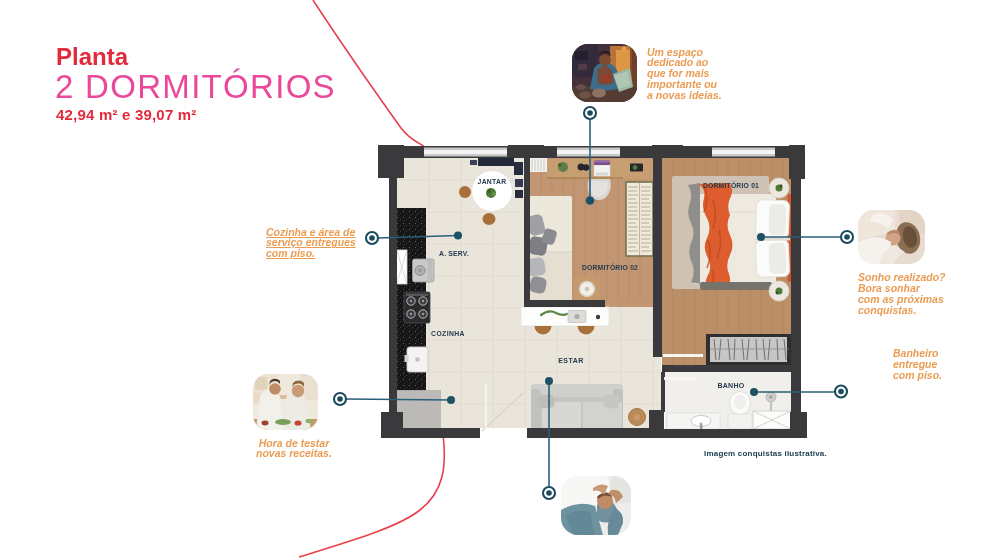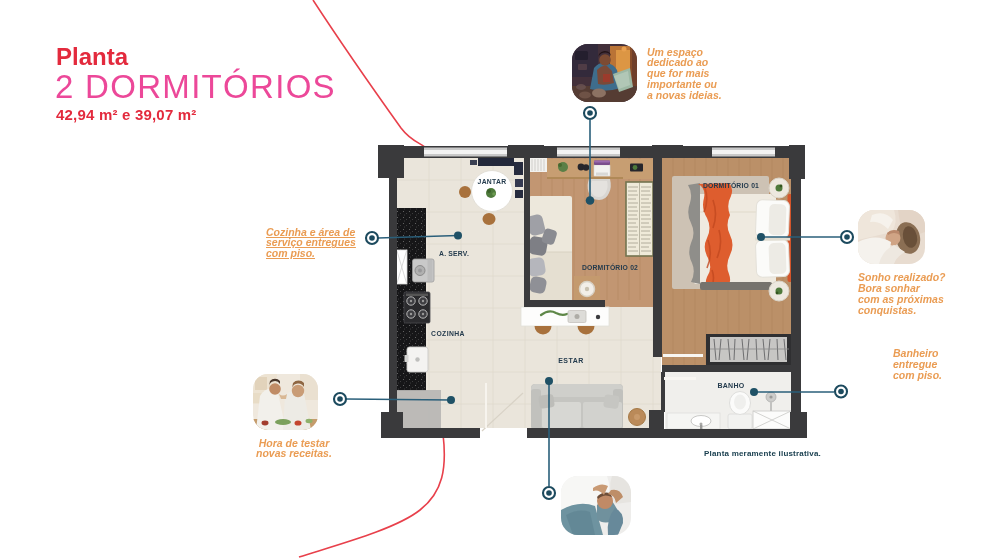--- a/index.html
+++ b/index.html
@@ -477,14 +477,14 @@
 
 <div class="call" style="left:266px;top:226.5px;text-decoration:underline;">Cozinha e área de<br>serviço entregues<br>com piso.</div>
 
 <div class="call" style="left:256px;top:437.5px;text-align:center;">Hora de testar<br>novas receitas.</div>
 
 <div class="call" style="left:858px;top:272px;">Sonho realizado?<br>Bora sonhar<br>com as próximas<br>conquistas.</div>
 
 <div class="call" style="left:857px;top:348px;margin-left:36px;">Banheiro<br>entregue<br>com piso.</div>
 
 
-<div class="txt" style="left:704px;top:449px;font-size:8px;font-weight:bold;color:#1B4050;letter-spacing:0.2px;">Planta meramente ilustrativa.</div>
+<div class="txt" style="left:704px;top:449px;font-size:8px;font-weight:bold;color:#1B4050;letter-spacing:0.2px;">Imagem conquistas ilustrativa.</div>
 </div>
 
 </body></html>

